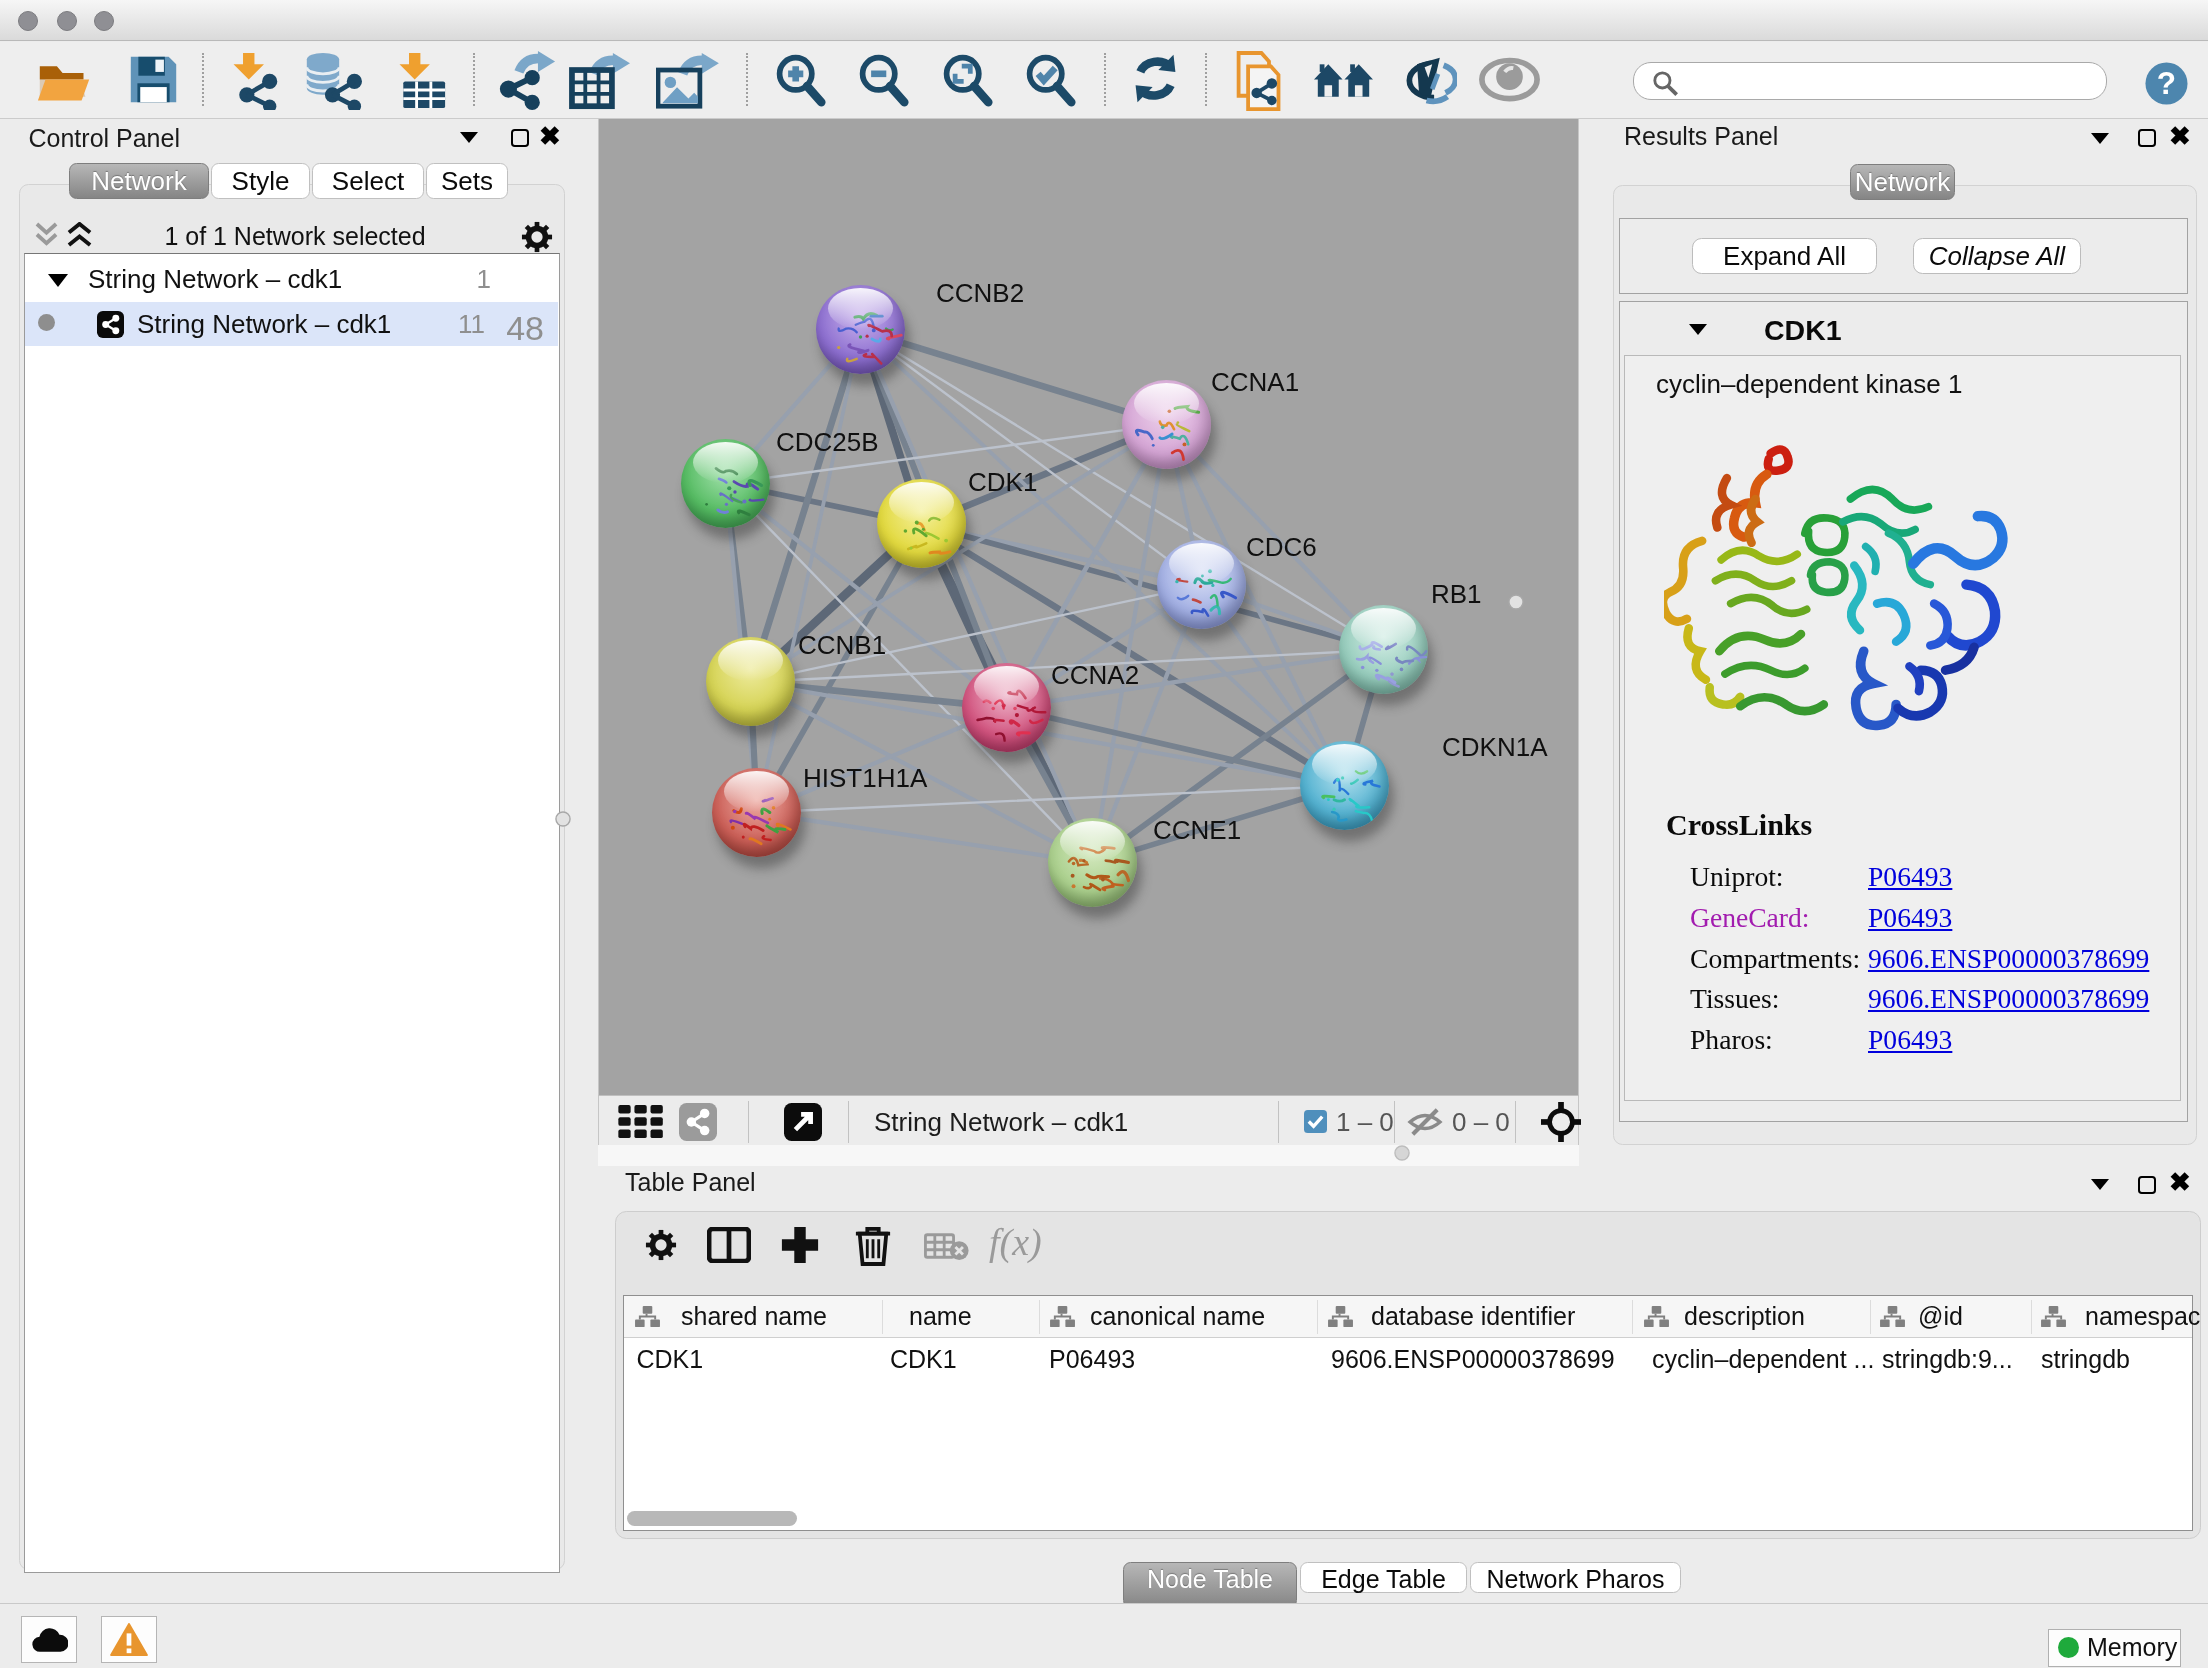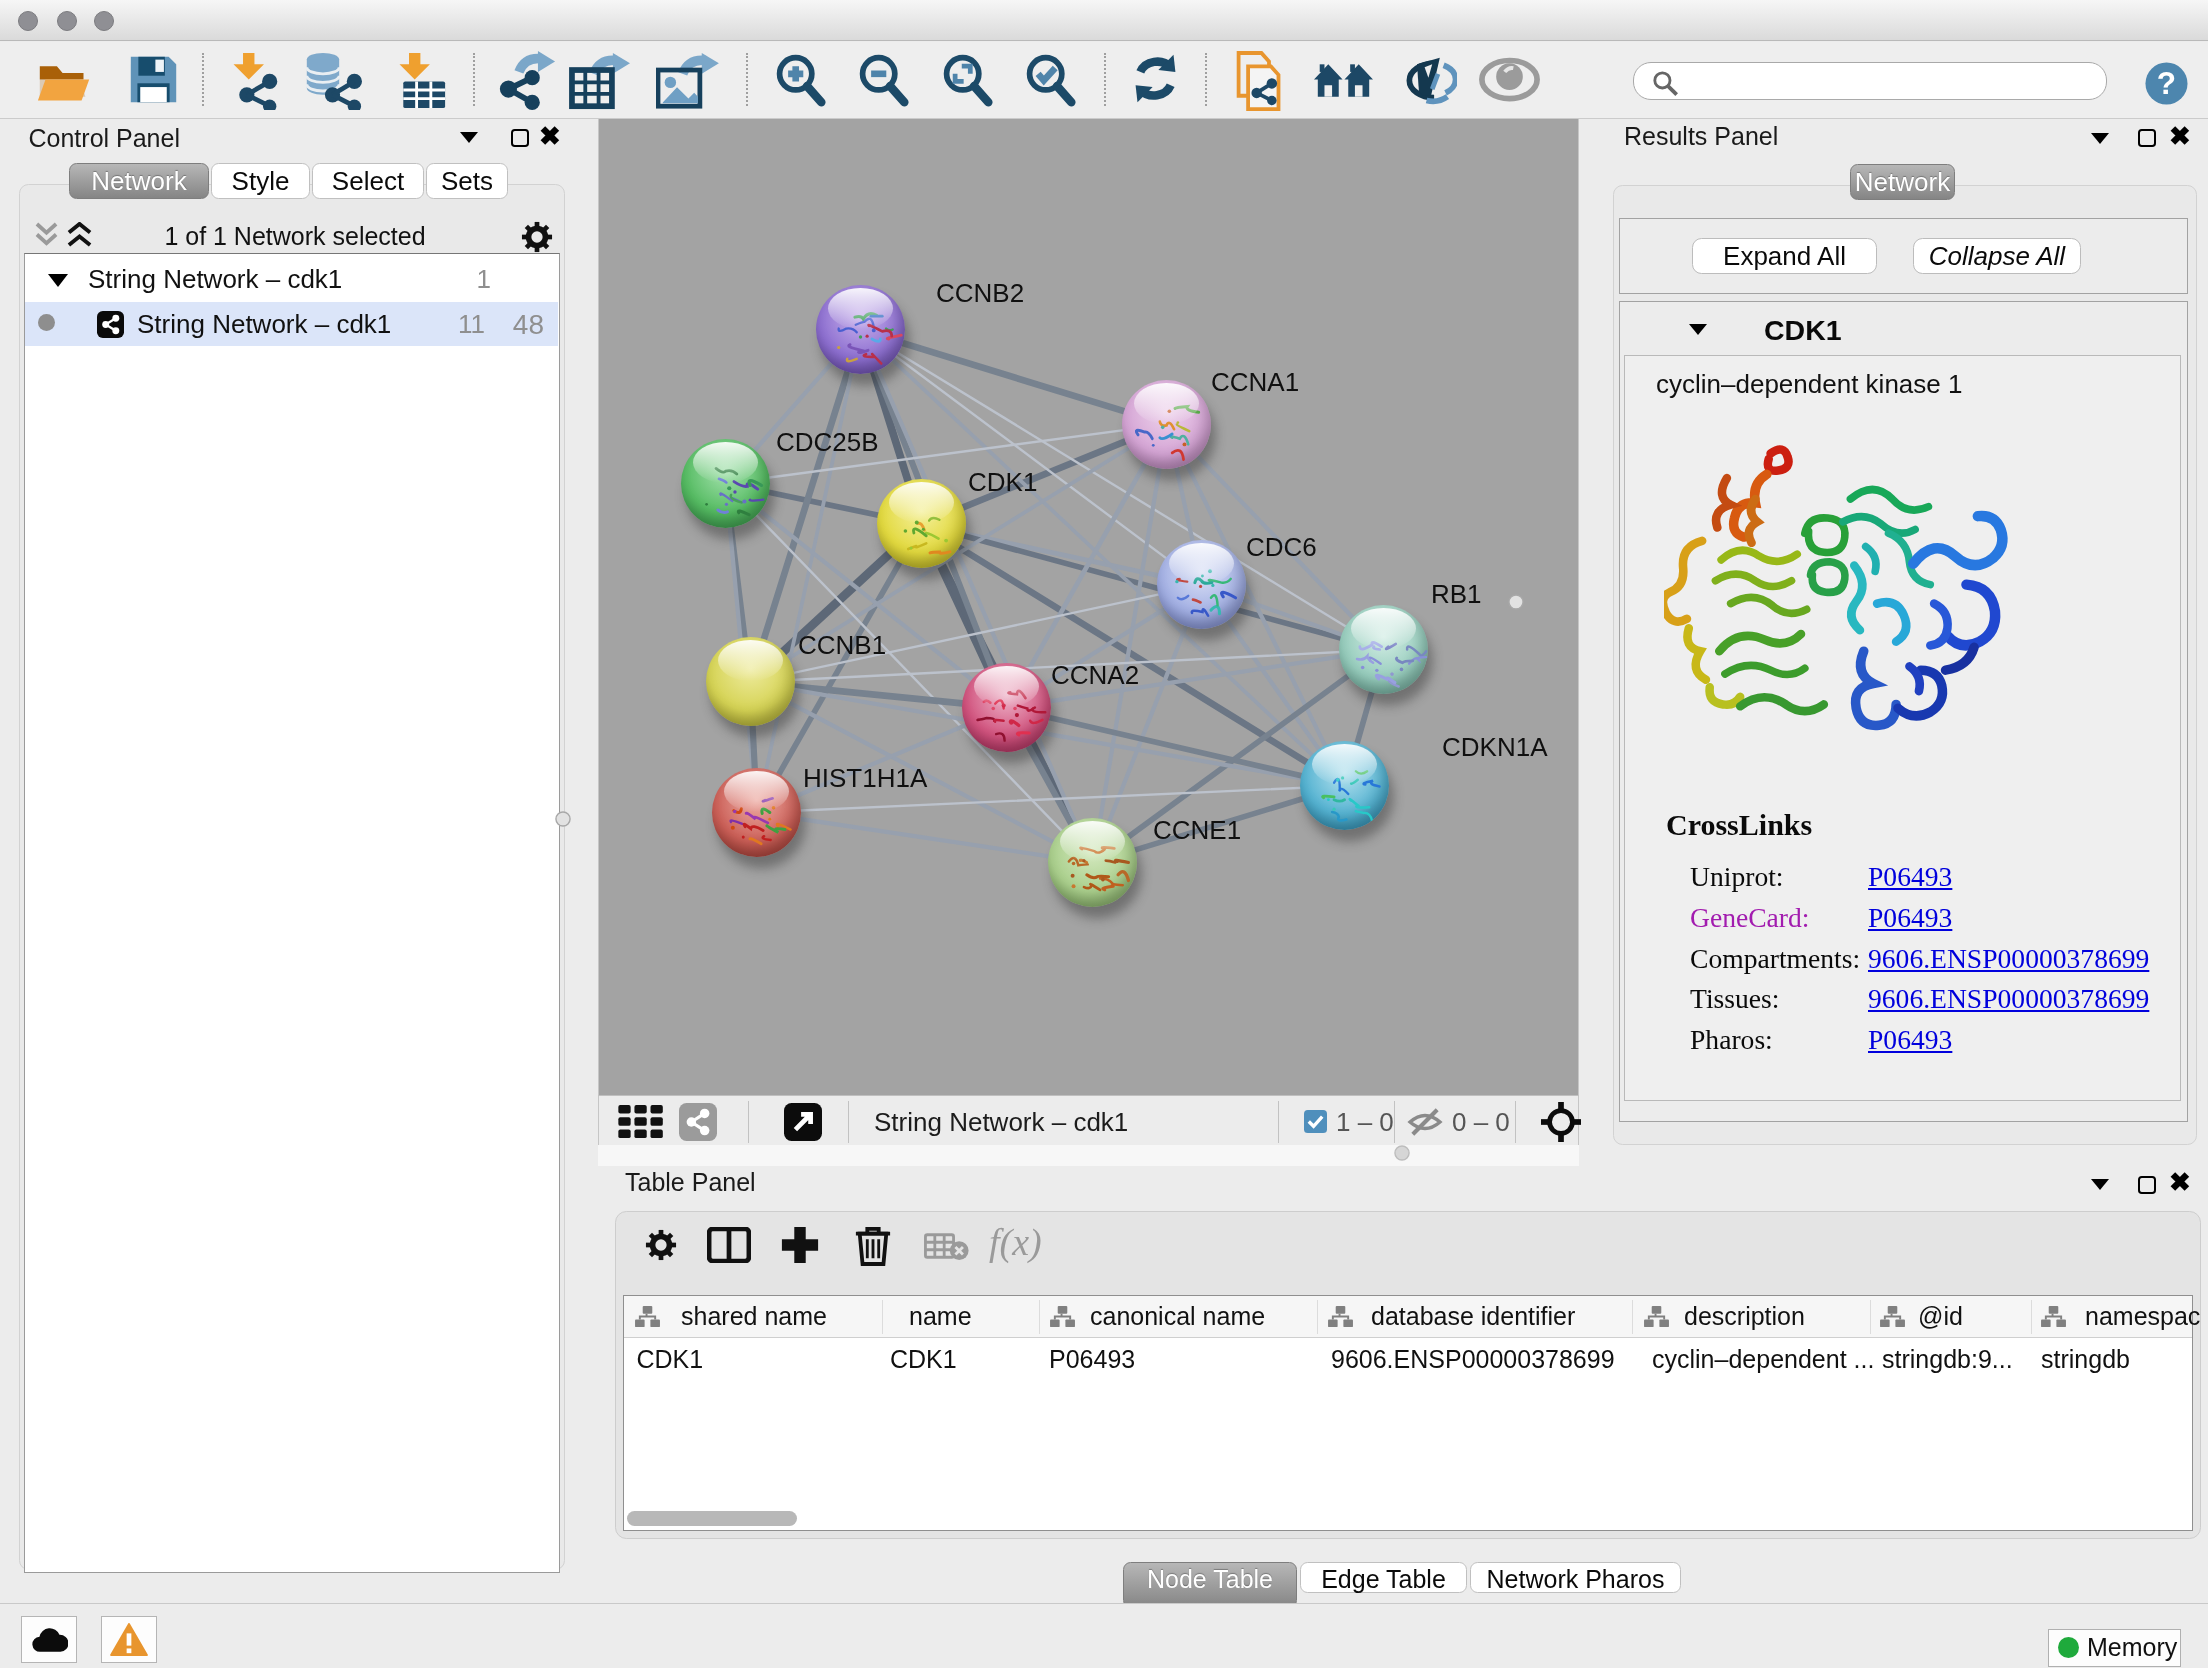--- a/index.html
+++ b/index.html
@@ -273,21 +273,21 @@
           <circle cx="19.5" cy="7.5" r="3.6"></circle>
           <circle cx="19.5" cy="20.5" r="3.6"></circle>
         </g>
       <g stroke="#fff" stroke-width="2.4">
           <line x1="9" y1="14" x2="19.5" y2="7.5"></line>
           <line x1="9" y1="14" x2="19.5" y2="20.5"></line>
         </g>
     </svg>
     <div class="abs" style="left:112px;top:6.7px;font-size:26px;color:#111;">String Network – cdk1</div>
     <div class="abs" style="left:403px;top:6.7px;width:57px;text-align:right;font-size:26px;color:#8f8f8f;">11</div>
-    <div class="abs" style="left:462px;top:6.7px;width:57px;text-align:right;font-size:28px;color:#8f8f8f;">48</div>
+    <div class="abs" style="left:462px;top:6.7px;width:57px;text-align:right;font-size:34px;color:#8f8f8f;">48</div>
   </div>
 </div>
 
 <div id="netview">
 <svg id="edges" width="981" height="976" style="position:absolute;left:0;top:0;" viewBox="0 0 1031 1026">
   <g stroke-linecap="round">
 
   <line x1="339" y1="426" x2="159" y2="592" stroke="#5d6877" stroke-width="9"></line>
   <line x1="339" y1="426" x2="275" y2="222" stroke="#5d6877" stroke-width="8"></line>
   <line x1="339" y1="426" x2="429" y2="619" stroke="#5d6877" stroke-width="9"></line>

